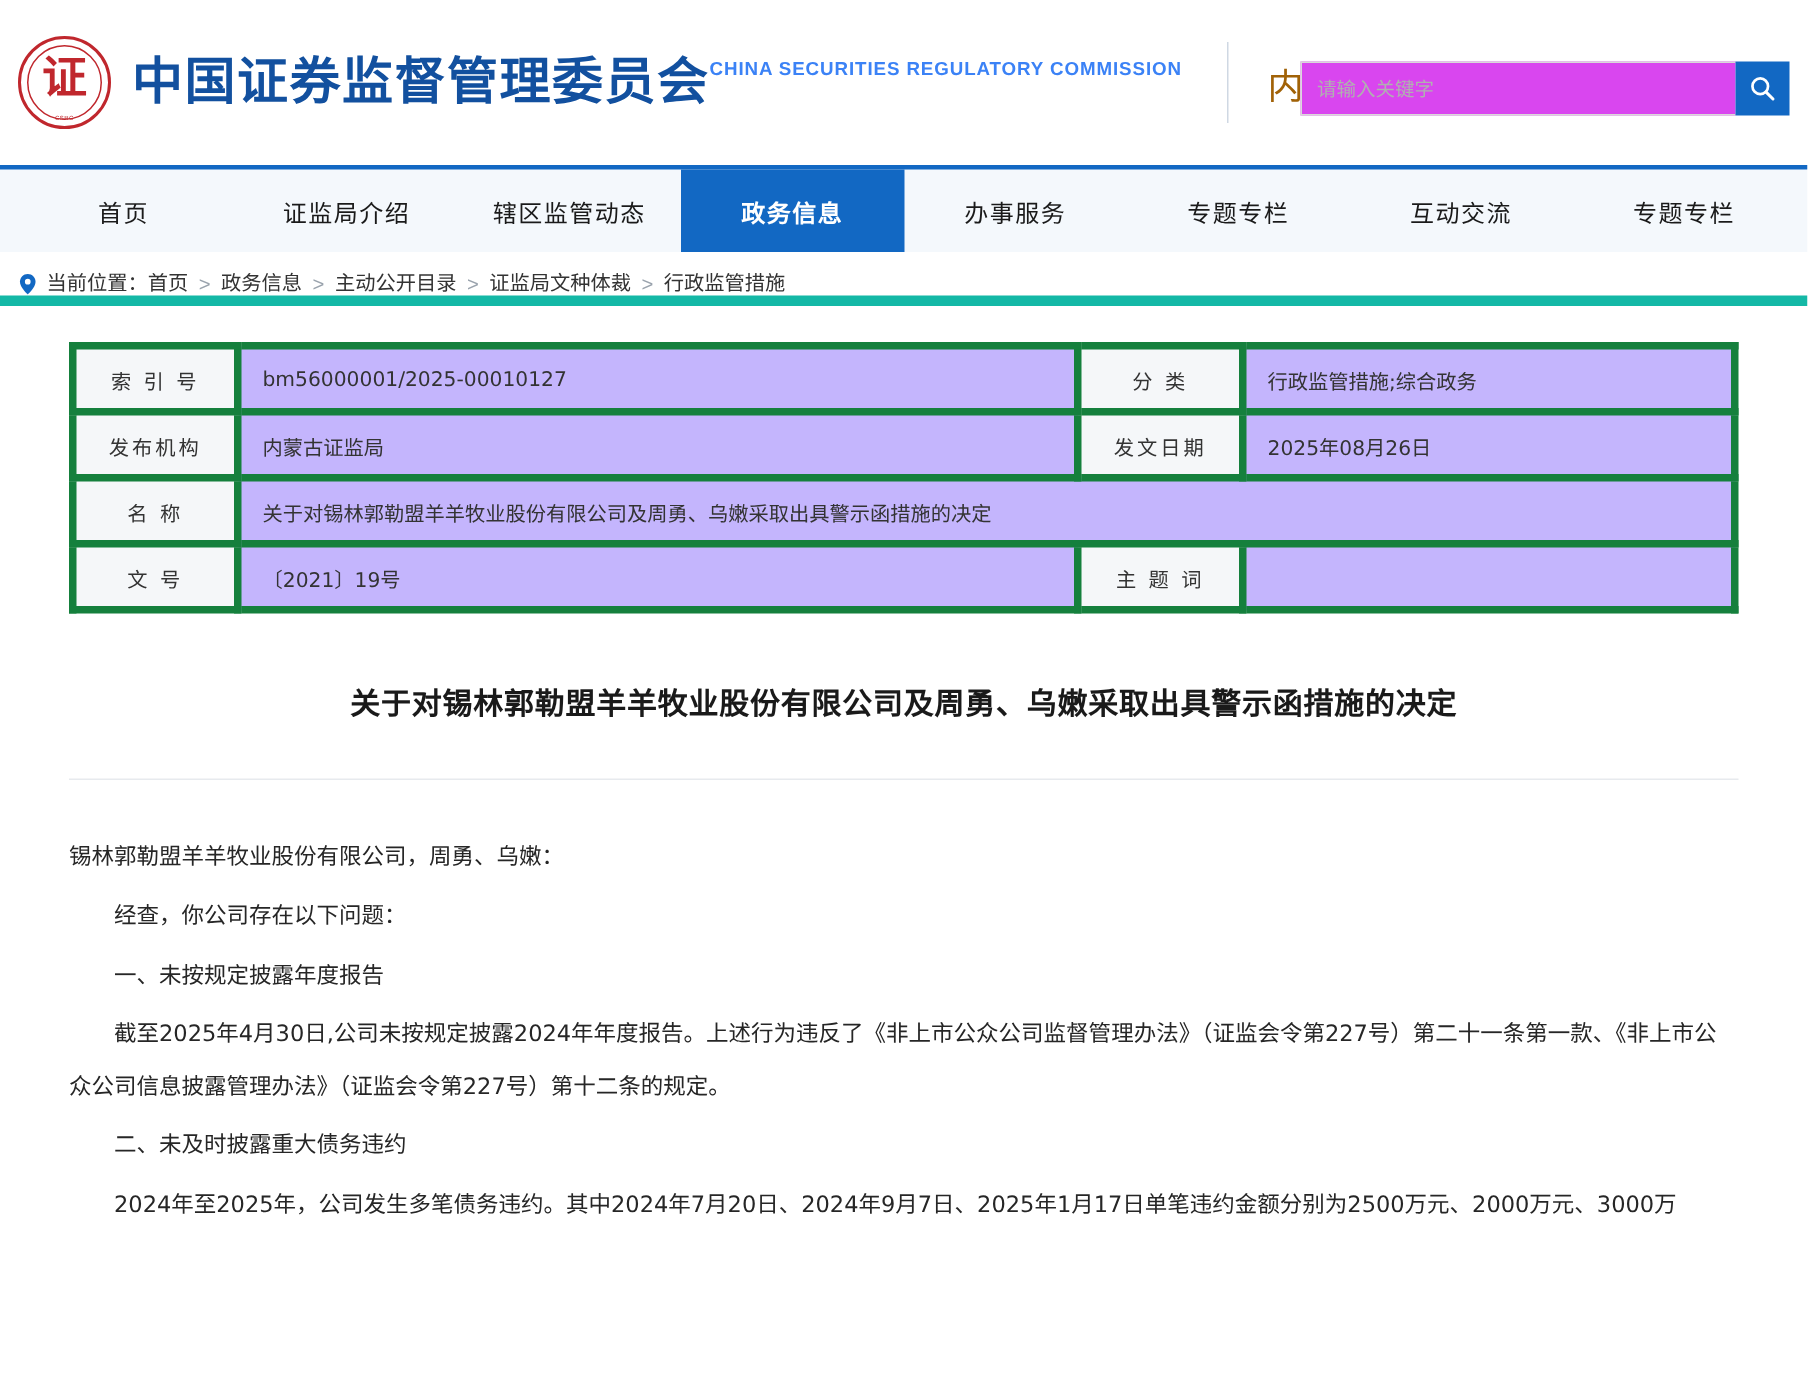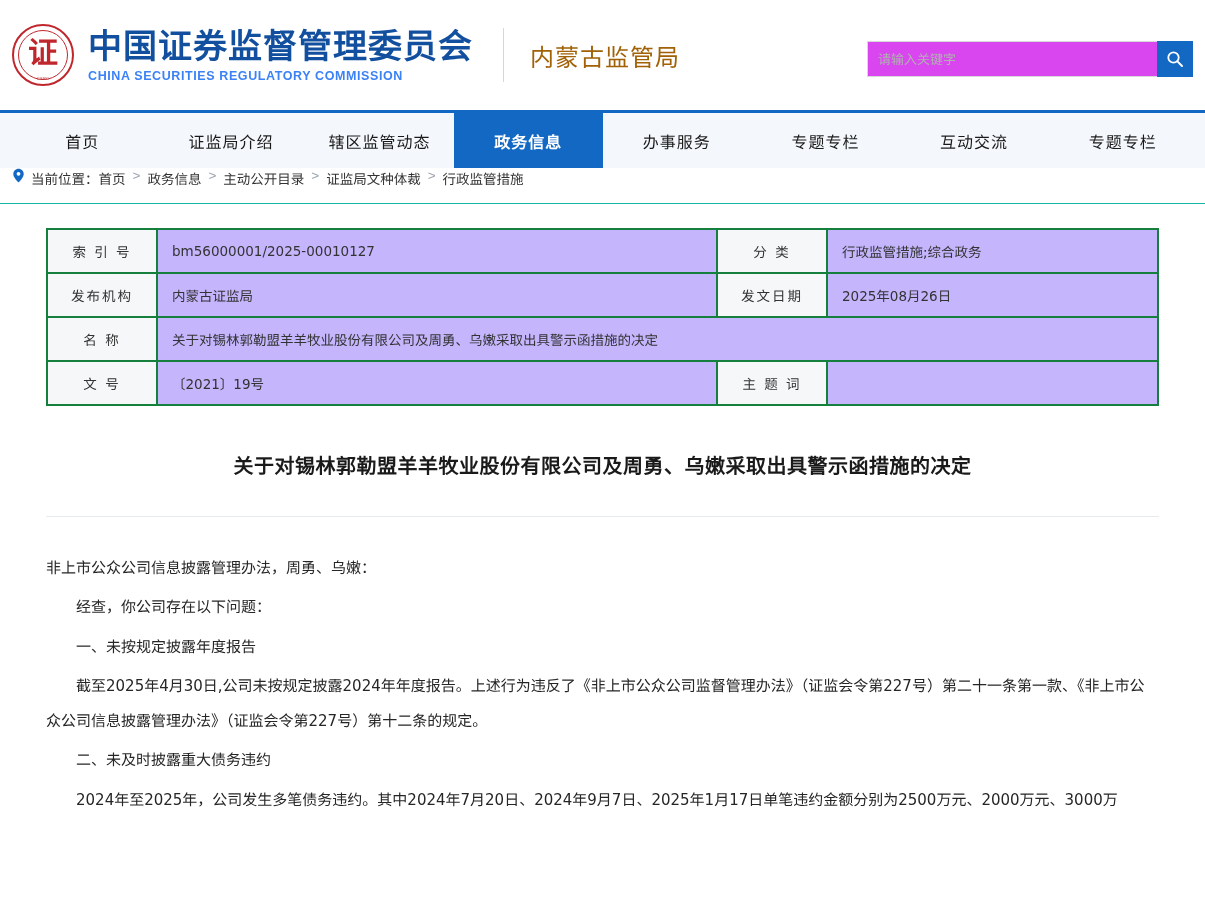--- a/index.html
+++ b/index.html
@@ -50,21 +50,21 @@
   }
   .logo-mark .base {
     position: absolute;
     left: 0; right: 0; bottom: 3px;
     text-align: center;
     font-size: 4px;
     color: #c0272d;
     letter-spacing: .3px;
     white-space: nowrap;
   }
-  .title-block { display: flex; flex-direction: column; justify-content: center; }
+  .title-block { display: flex; flex-direction: row; justify-content: center; }
   .title-cn {
     font-size: 34px;
     font-weight: bold;
     color: #12509f;
     letter-spacing: 1px;
     line-height: 1.12;
     font-family: "DejaVu Sans", "Liberation Sans", sans-serif;
   }
   .title-en {
     font-size: 12.5px;
@@ -136,45 +136,45 @@
   }
   .nav-item.active {
     background: #1268c3;
     color: #ffffff;
     font-weight: bold;
   }
 
   
   .crumb-wrap {
     height: 36px;
-    display: flex; align-items: flex-start;
+    display: flex; align-items: flex-end;
     padding: 0 12px;
     font-size: 13.5px;
     color: #444;
-    border-bottom: 1px solid #14b8a6;
+    border-bottom: 7px solid #14b8a6;
     background: #fff;
   }
   .pin-icon { color: #1268c3; margin-right: 6px; display: inline-flex; }
   .crumb-label { color: #333; }
   .crumb-sep { margin: 0 7px; color: #9aa3ad; }
   .crumb-link { color: #333; text-decoration: none; cursor: pointer; }
 
   
   .content { padding: 24px 46px 10px 46px; }
 
   table.meta {
     width: 1113px;
     border-collapse: collapse;
     table-layout: fixed;
     font-size: 13.5px;
     color: #333;
     margin: 0 auto;
   }
   table.meta td {
-    border: 2px solid #15803d;
+    border: 5px solid #15803d;
     height: 44px;
     padding: 6px 14px;
     vertical-align: middle;
     font-family: "DejaVu Sans", "Liberation Sans", sans-serif;
   }
   td.lbl {
     background: #f5f7f9;
     color: #333;
     text-align: center;
     width: 110px;
@@ -299,21 +299,21 @@
           <td class="val w-val-left">〔2021〕19号</td>
           <td class="lbl w-lbl2">主 题 词</td>
           <td class="val"></td>
         </tr>
       </tbody>
     </table>
 
     <div class="doc-title">关于对锡林郭勒盟羊羊牧业股份有限公司及周勇、乌嫩采取出具警示函措施的决定</div>
 
     <div class="body-text">
-      <p>非上市公众公司信息披露管理办法，周勇、乌嫩：</p>
+      <p>锡林郭勒盟羊羊牧业股份有限公司，周勇、乌嫩：</p>
       <p class="indent">经查，你公司存在以下问题：</p>
       <p class="indent">一、未按规定披露年度报告</p>
       <p class="indent">截至2025年4月30日,公司未按规定披露2024年年度报告。上述行为违反了《非上市公众公司监督管理办法》（证监会令第227号）第二十一条第一款、《非上市公众公司信息披露管理办法》（证监会令第227号）第十二条的规定。</p>
       <p class="indent">二、未及时披露重大债务违约</p>
       <p class="indent">2024年至2025年，公司发生多笔债务违约。其中2024年7月20日、2024年9月7日、2025年1月17日单笔违约金额分别为2500万元、2000万元、3000万</p>
     </div>
 
   </div>
 </div>
 

